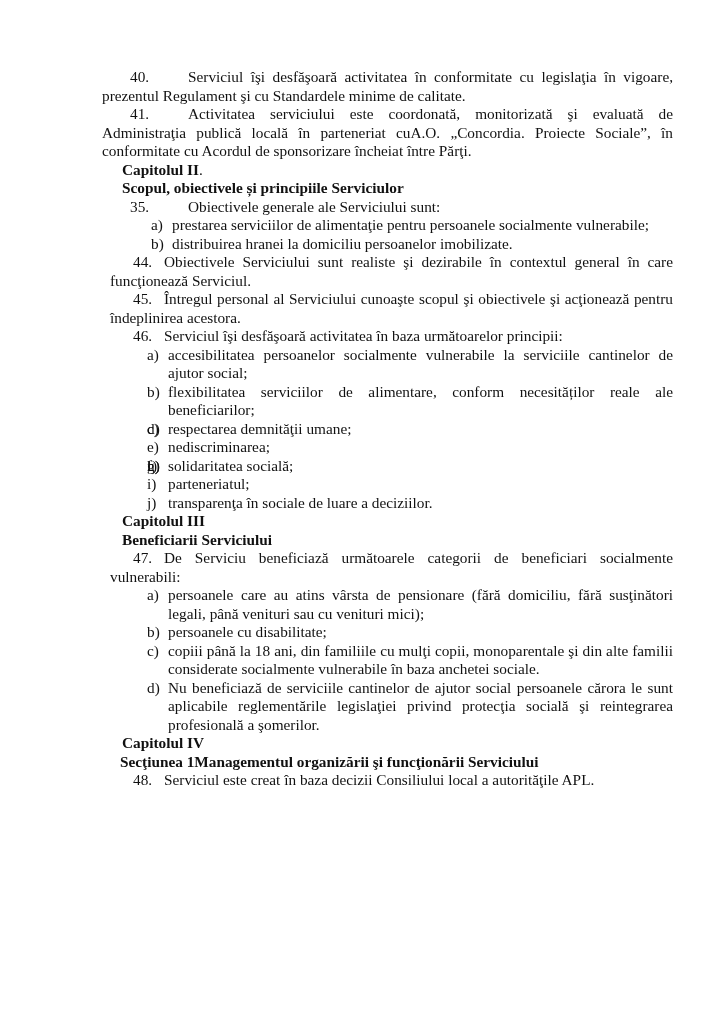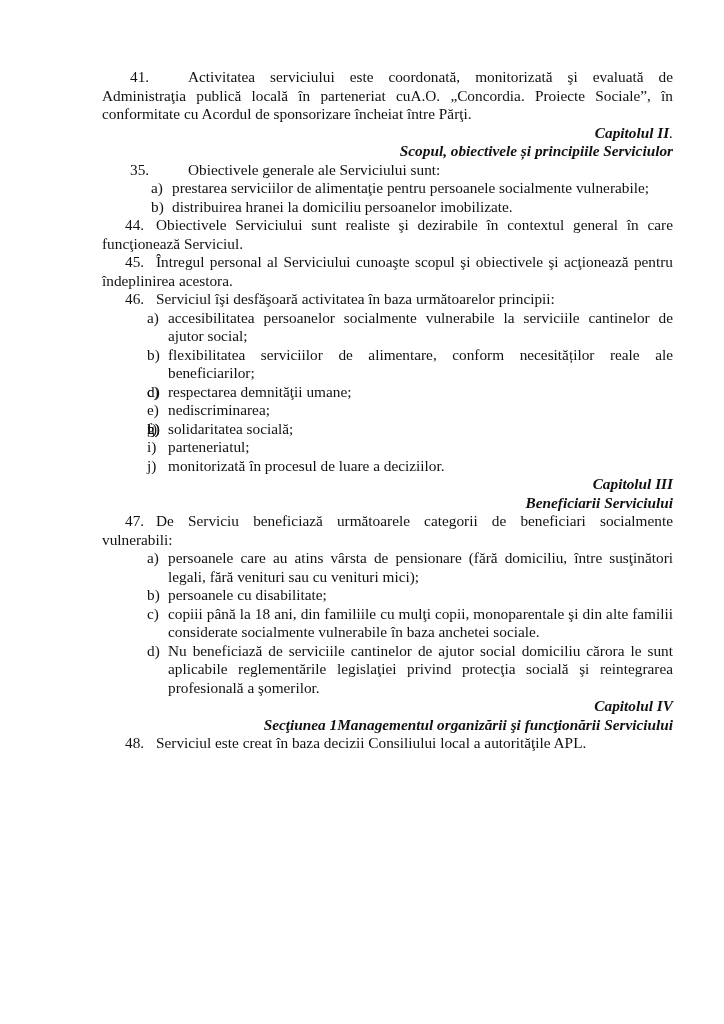--- a/index.html
+++ b/index.html
@@ -5,38 +5,39 @@
   html, body { margin: 0; padding: 0; background: #ffffff; }
   body { width: 724px; height: 1024px; position: relative; overflow: hidden; }
   .page {
     position: absolute; left: 102px; top: 68px; width: 571px;
     font-family: "Liberation Serif", serif; font-size: 15.3px; line-height: 18.5px;
     color: #111111;
   }
   .p { margin: 0; text-align: justify; }
   .tabnum { text-indent: 28px; }
   .tabnum .num { display: inline-block; width: 58px; text-indent: 0; }
-  .pn { text-indent: 23px; }
+  .pn { text-indent: 23px; margin-left: 8px; }
   .pn .num { display: inline-block; width: 31px; text-indent: 0; }
-  .heading { margin: 0; text-align: right; font-weight: bold; font-style: italic; }
+  .heading { margin: 0; text-align: left; font-weight: bold; }
   .heading .nb { font-weight: normal; }
   ol.alpha { list-style: none; margin: 0; padding: 0; }
   ol.alpha li { position: relative; text-align: justify; }
   ol.l1 li { padding-left: 70px; }
   ol.l1 li .lbl { position: absolute; left: 49px; }
   ol.l2 li { padding-left: 66px; }
   ol.l2 li .lbl { position: absolute; left: 45px; }
   .ch-ii { padding-left: 20px; }
   .ch-iv-sec { padding-left: 18px; }
 </style>
 </head>
 <body>
 
 <div class="page">
 
+  <p class="p tabnum"><span class="num">40.</span><span>Serviciul îşi desfăşoară activitatea în conformitate cu legislaţia în vigoare, prezentul Regulament şi cu Standardele minime de calitate.</span></p>
 
   <p class="p tabnum"><span class="num">41.</span><span>Activitatea serviciului este coordonată, monitorizată şi evaluată de Administraţia publică locală în parteneriat cuA.O. „Concordia. Proiecte Sociale”, în conformitate cu Acordul de sponsorizare încheiat între Părţi.</span></p>
 
   <p class="heading ch-ii"><span>Capitolul II</span><span class="nb">.</span></p>
   <p class="heading ch-ii">Scopul, obiectivele și principiile Serviciulor</p>
 
 
   <p class="p tabnum"><span class="num">35.</span><span>Obiectivele generale ale Serviciului sunt:</span></p>
   <ol class="alpha l1">
     <li><span class="lbl">a)</span><span>prestarea serviciilor de alimentaţie pentru persoanele socialmente vulnerabile;</span></li>
@@ -51,32 +52,32 @@
   <ol class="alpha l2">
     <li><span class="lbl">a)</span><span>accesibilitatea persoanelor socialmente vulnerabile la serviciile cantinelor de ajutor social;</span></li>
     <li><span class="lbl">b)</span><span>flexibilitatea serviciilor de alimentare, conform necesităților reale ale beneficiarilor;</span></li>
     <li><span class="lbl">c)</span></li>
     <li><span class="lbl">d)</span><span>respectarea demnităţii umane;</span></li>
     <li><span class="lbl">e)</span><span>nediscriminarea;</span></li>
     <li><span class="lbl">f)</span></li>
     <li><span class="lbl">g)</span></li>
     <li><span class="lbl">h)</span><span>solidaritatea socială;</span></li>
     <li><span class="lbl">i)</span><span>parteneriatul;</span></li>
-    <li><span class="lbl">j)</span><span>monitorizată în procesul de luare a deciziilor.</span></li>
+    <li><span class="lbl">j)</span><span>transparenţa în sociale de luare a deciziilor.</span></li>
   </ol>
 
   <p class="heading ch-ii">Capitolul III</p>
   <p class="heading ch-ii">Beneficiarii Serviciului</p>
 
   <p class="p pn"><span class="num">47.</span><span>De Serviciu beneficiază următoarele categorii de beneficiari socialmente vulnerabili:</span></p>
   <ol class="alpha l2">
-    <li><span class="lbl">a)</span><span>persoanele care au atins vârsta de pensionare (fără domiciliu, între susţinători legali, fără venituri sau cu venituri mici);</span></li>
+    <li><span class="lbl">a)</span><span>persoanele care au atins vârsta de pensionare (fără domiciliu, fără susţinători legali, până venituri sau cu venituri mici);</span></li>
     <li><span class="lbl">b)</span><span>persoanele cu disabilitate;</span></li>
     <li><span class="lbl">c)</span><span>copiii până la 18 ani, din familiile cu mulţi copii, monoparentale şi din alte familii considerate socialmente vulnerabile în baza anchetei sociale.</span></li>
-    <li><span class="lbl">d)</span><span>Nu beneficiază de serviciile cantinelor de ajutor social domiciliu cărora le sunt aplicabile reglementările legislaţiei privind protecţia socială şi reintegrarea profesională a şomerilor.</span></li>
+    <li><span class="lbl">d)</span><span>Nu beneficiază de serviciile cantinelor de ajutor social persoanele cărora le sunt aplicabile reglementările legislaţiei privind protecţia socială şi reintegrarea profesională a şomerilor.</span></li>
   </ol>
 
   <p class="heading ch-ii">Capitolul IV</p>
   <p class="heading ch-iv-sec">Secţiunea 1Managementul organizării şi funcţionării Serviciului</p>
 
   <p class="p pn"><span class="num">48.</span><span>Serviciul este creat în baza decizii Consiliului local a autorităţile APL.</span></p>
 
 
 </div>
 

